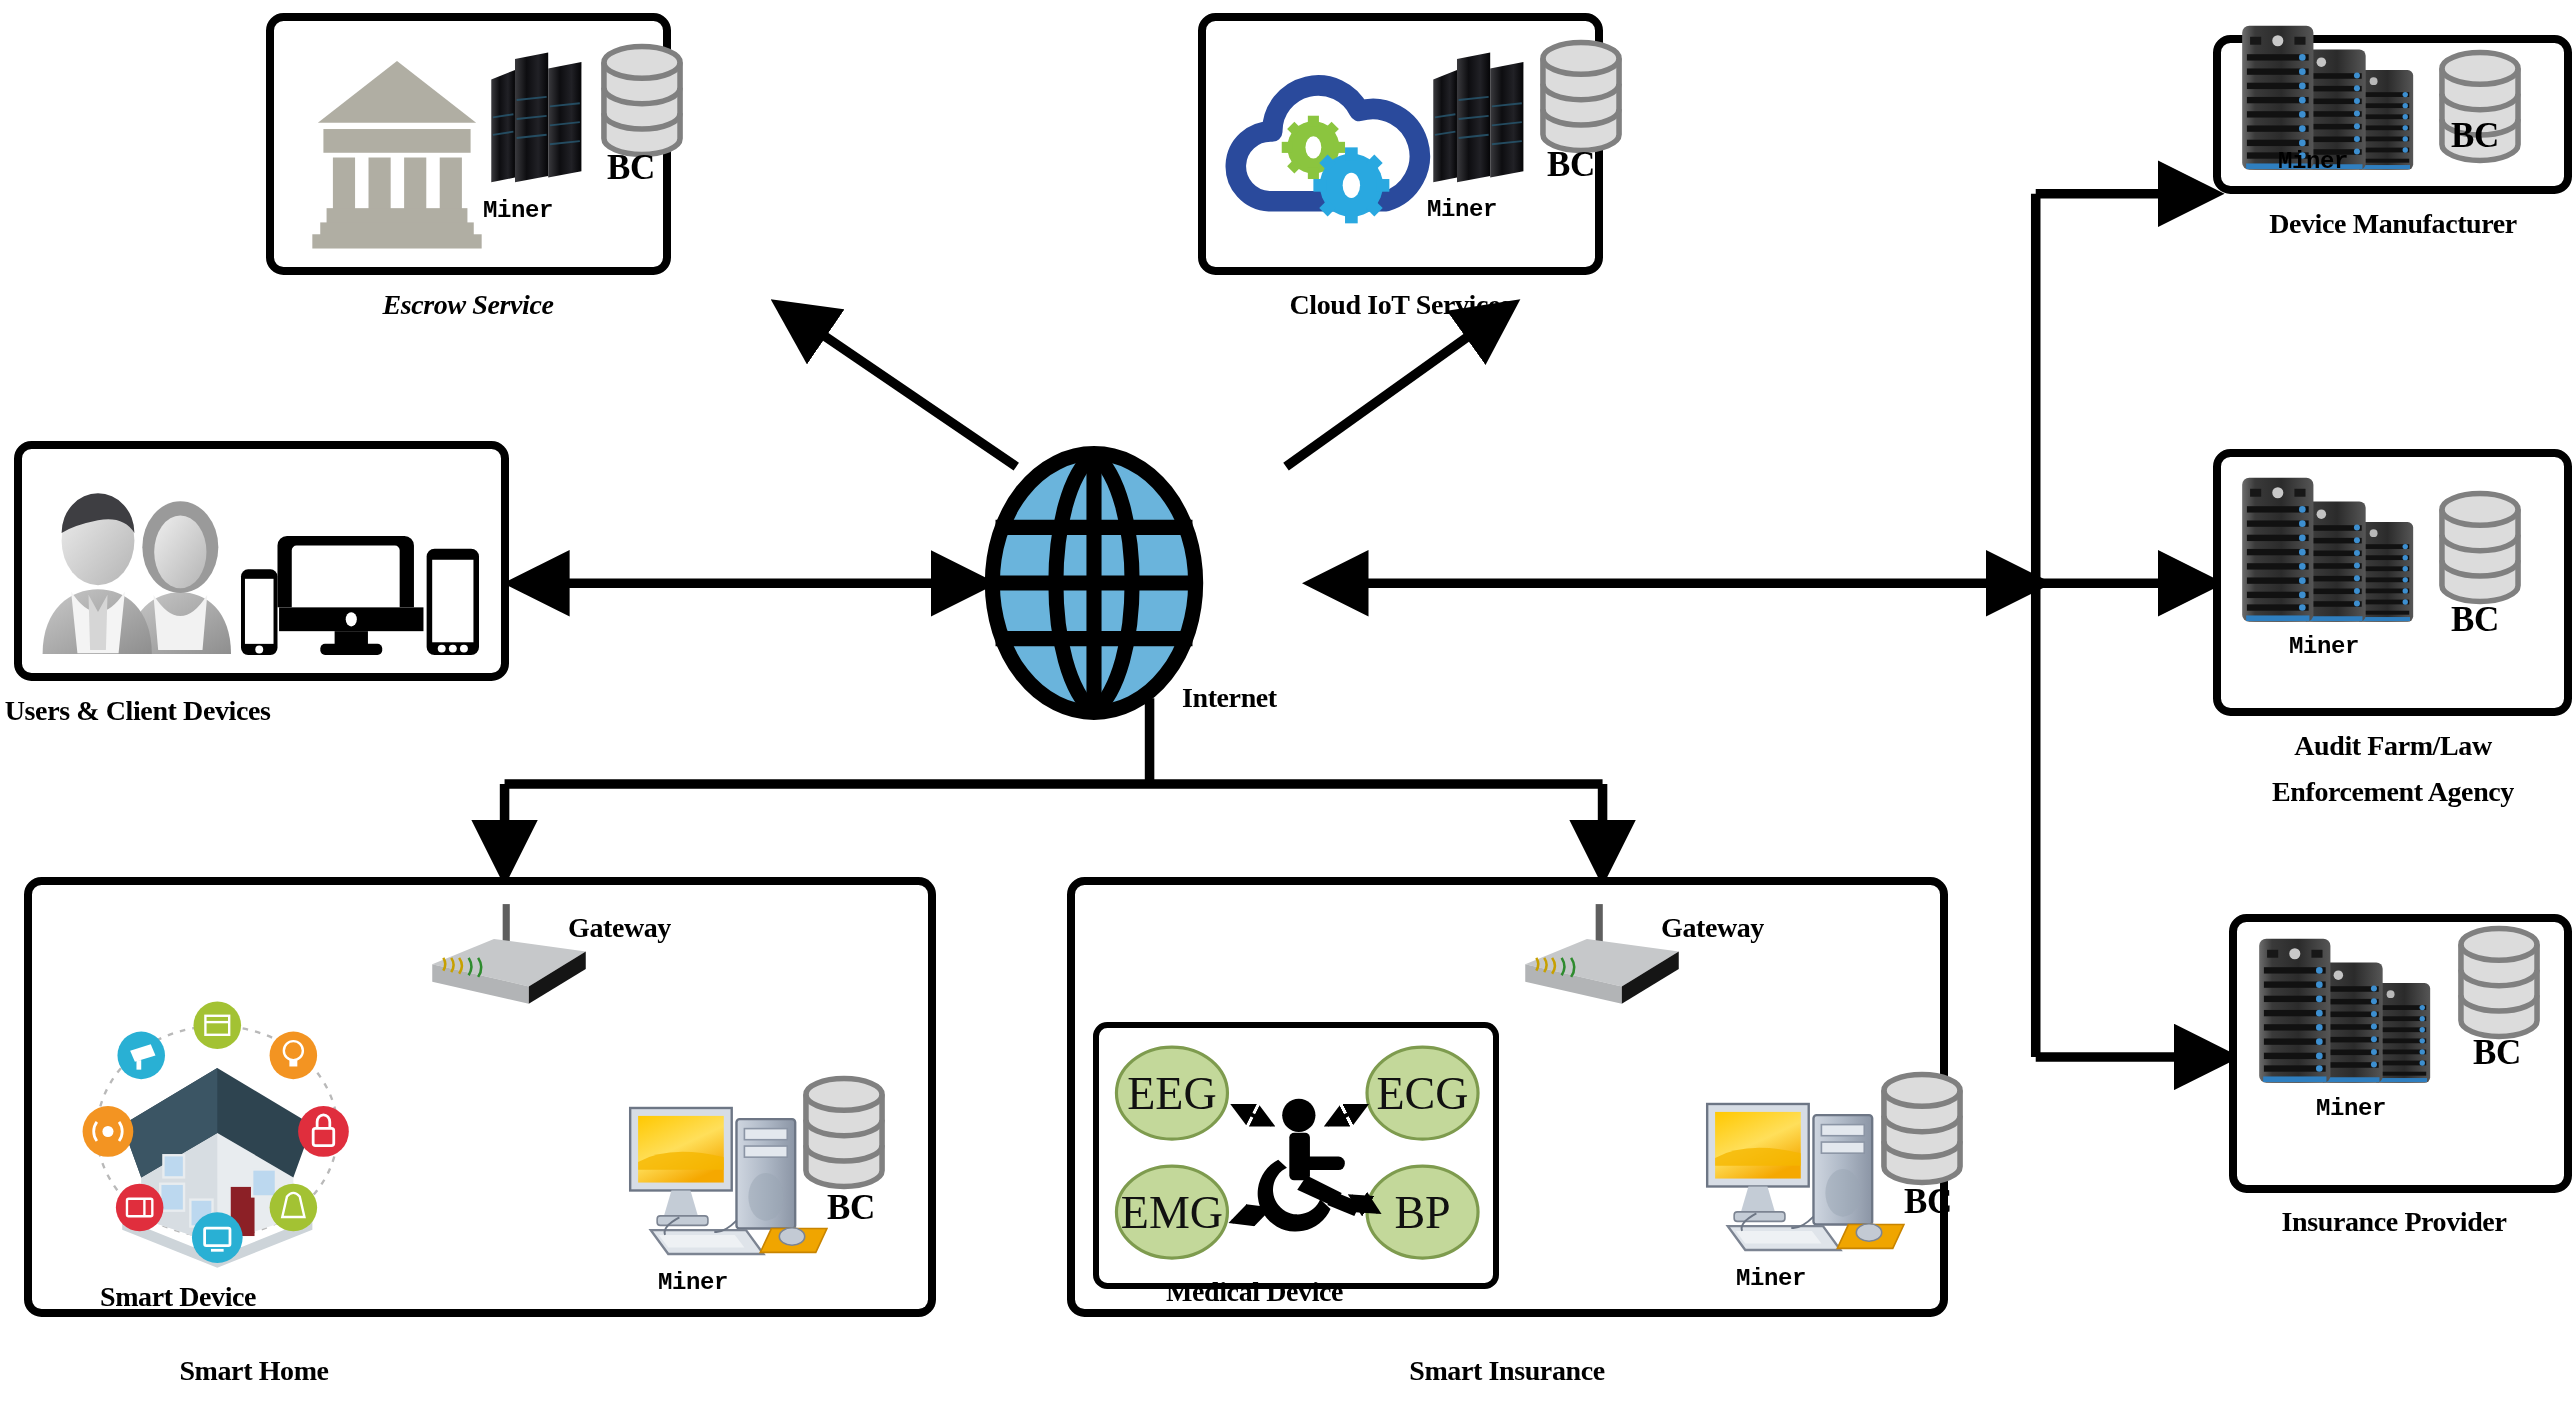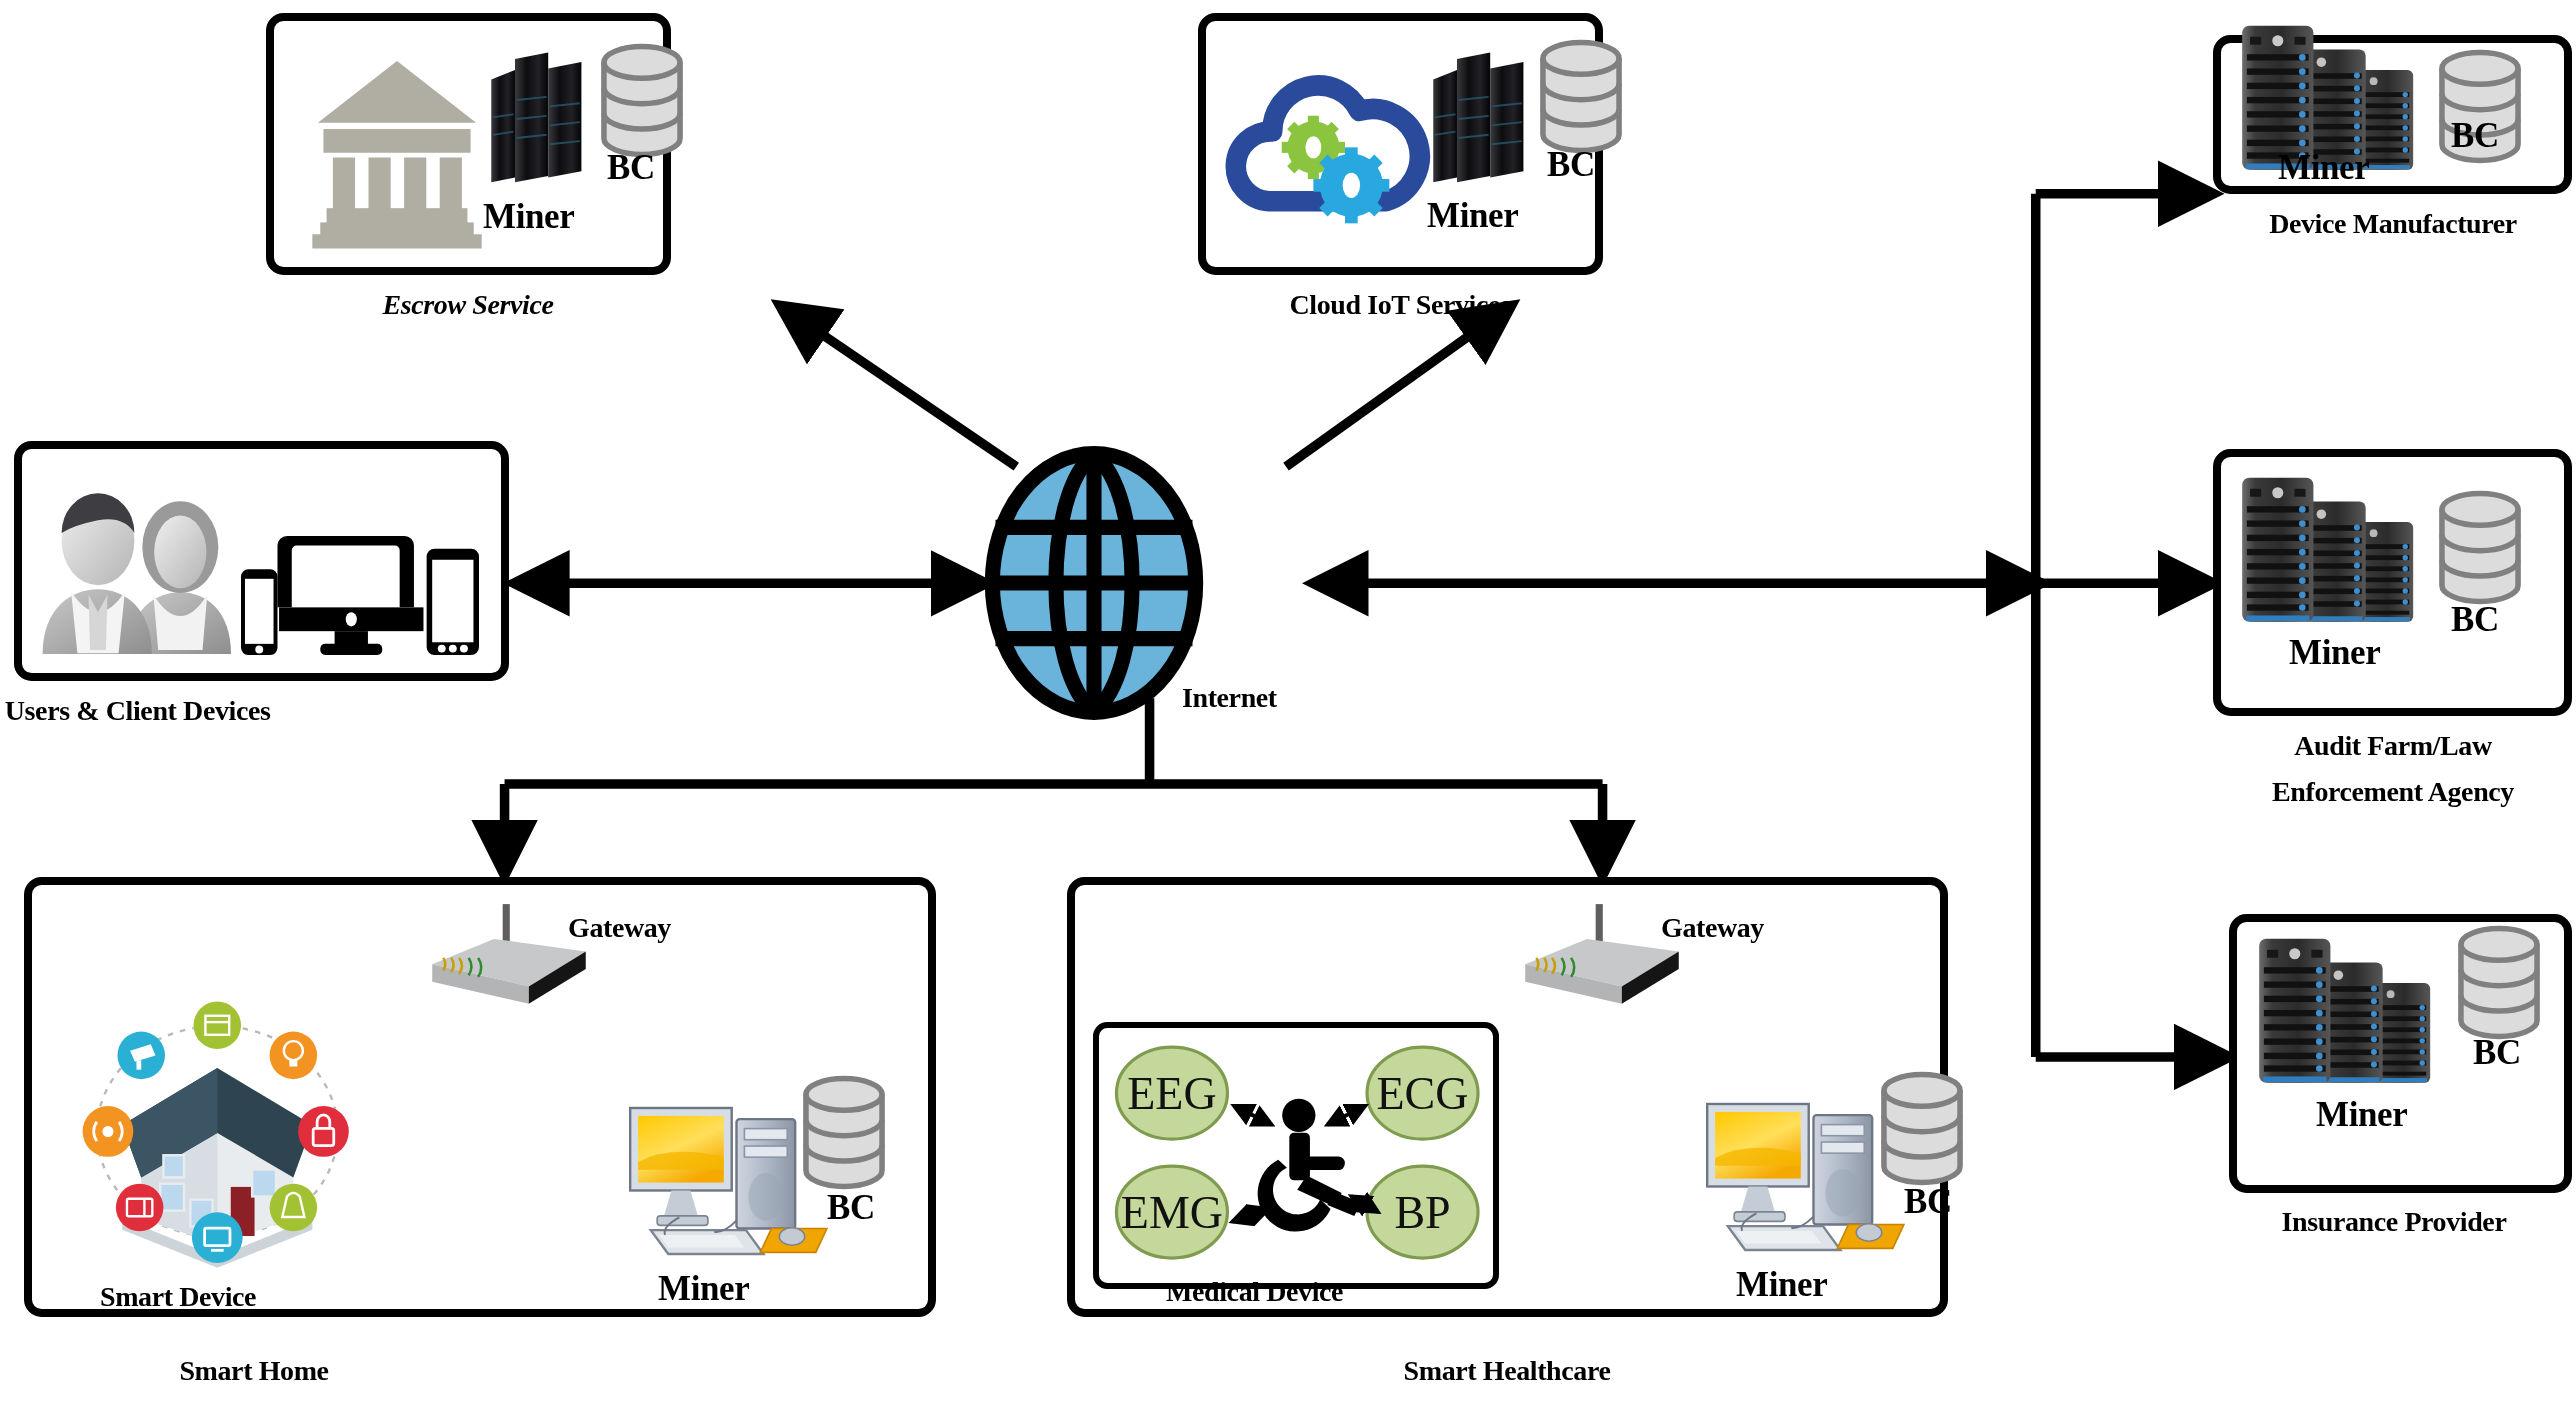--- a/index.html
+++ b/index.html
@@ -5,21 +5,21 @@
   html,body{margin:0;padding:0;background:#ffffff;}
   body{font-family:"Liberation Serif","DejaVu Serif",serif;}
   #stage{position:relative;width:2576px;height:1403px;background:#fff;overflow:hidden;}
 
   .box{position:absolute;border:8.7px solid #000;border-radius:17.5px;background:#fff;box-sizing:border-box;}
   .inner-box{position:absolute;border:6.3px solid #000;border-radius:14.3px;background:#fff;box-sizing:border-box;}
 
   .lbl{position:absolute;font-weight:bold;color:#000;white-space:nowrap;
        font-family:"Liberation Serif","DejaVu Serif",serif;letter-spacing:-0.4px;}
   .cap{font-size:28px;}
-  .sub{font-size:35px;}
+  .sub{font-size:24px;font-family:Liberation Mono, monospace;}
   .bc{font-size:35px;}
   .center{transform:translateX(-50%);text-align:center;}
 
   svg.layer{position:absolute;left:0;top:0;width:2576px;height:1403px;pointer-events:none;}
   svg.art{position:absolute;overflow:visible;}
 
   .bank-fill{fill:#b0aea3;}
   .cloud-stroke{fill:none;stroke:#2a4a9c;stroke-width:26;stroke-linejoin:round;}
   .gear-g{fill:#8bc53f;}
   .gear-b{fill:#29a8e0;}
@@ -705,16 +705,16 @@
   <span class="lbl sub" style="left:1736px;top:1265px;">Miner</span>
 
   <svg class="art" style="left:1879px;top:1073px;width:86px;height:111px;" viewBox="0 0 108 140">
     <path class="db-body" d="M6,22 a48,20 0 0 1 96,0 v96 a48,20 0 0 1 -96,0 z"></path>
     <path class="db-line" d="M6,22 a48,20 0 0 0 96,0"></path>
     <path class="db-line" d="M6,54 a48,20 0 0 0 96,0"></path>
     <path class="db-line" d="M6,86 a48,20 0 0 0 96,0"></path>
   </svg>
   <span class="lbl bc" style="left:1904px;top:1182px;">BC</span>
 
-  <span class="lbl cap center" style="left:1507px;top:1355px;">Smart Healthcare</span>
+  <span class="lbl cap center" style="left:1507px;top:1355px;">Smart Insurance</span>
 
 </div>
 
 
 </body></html>

